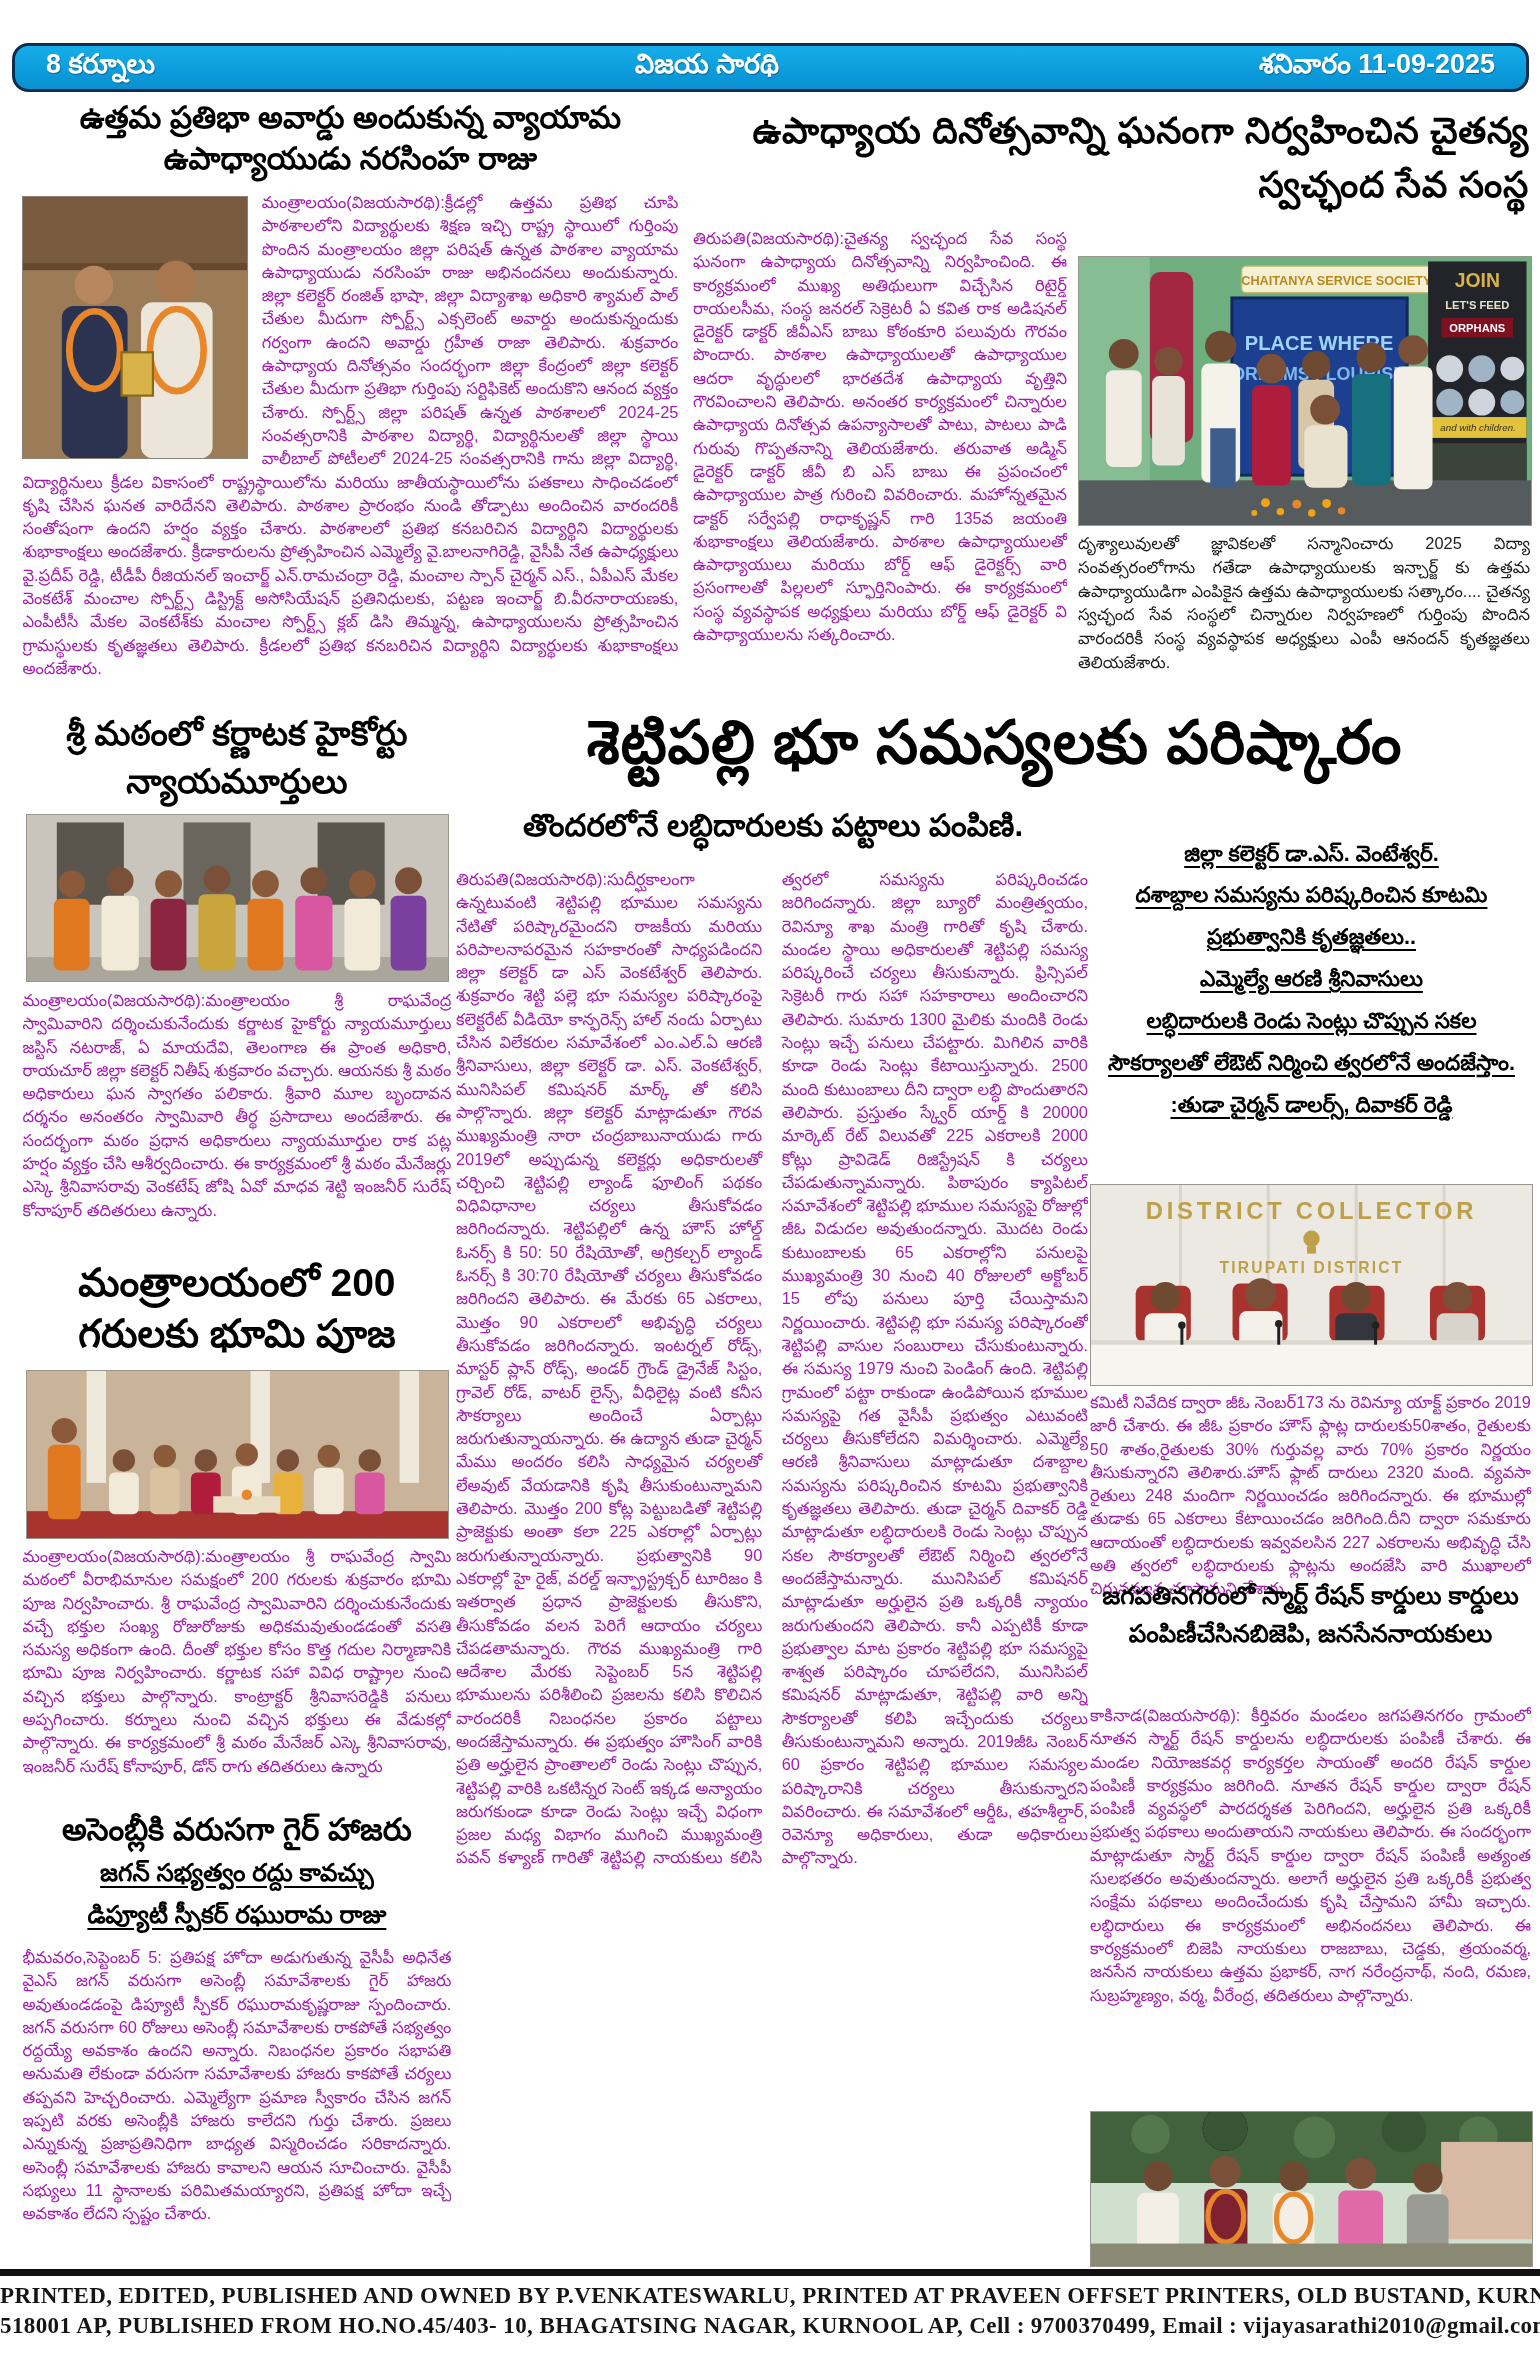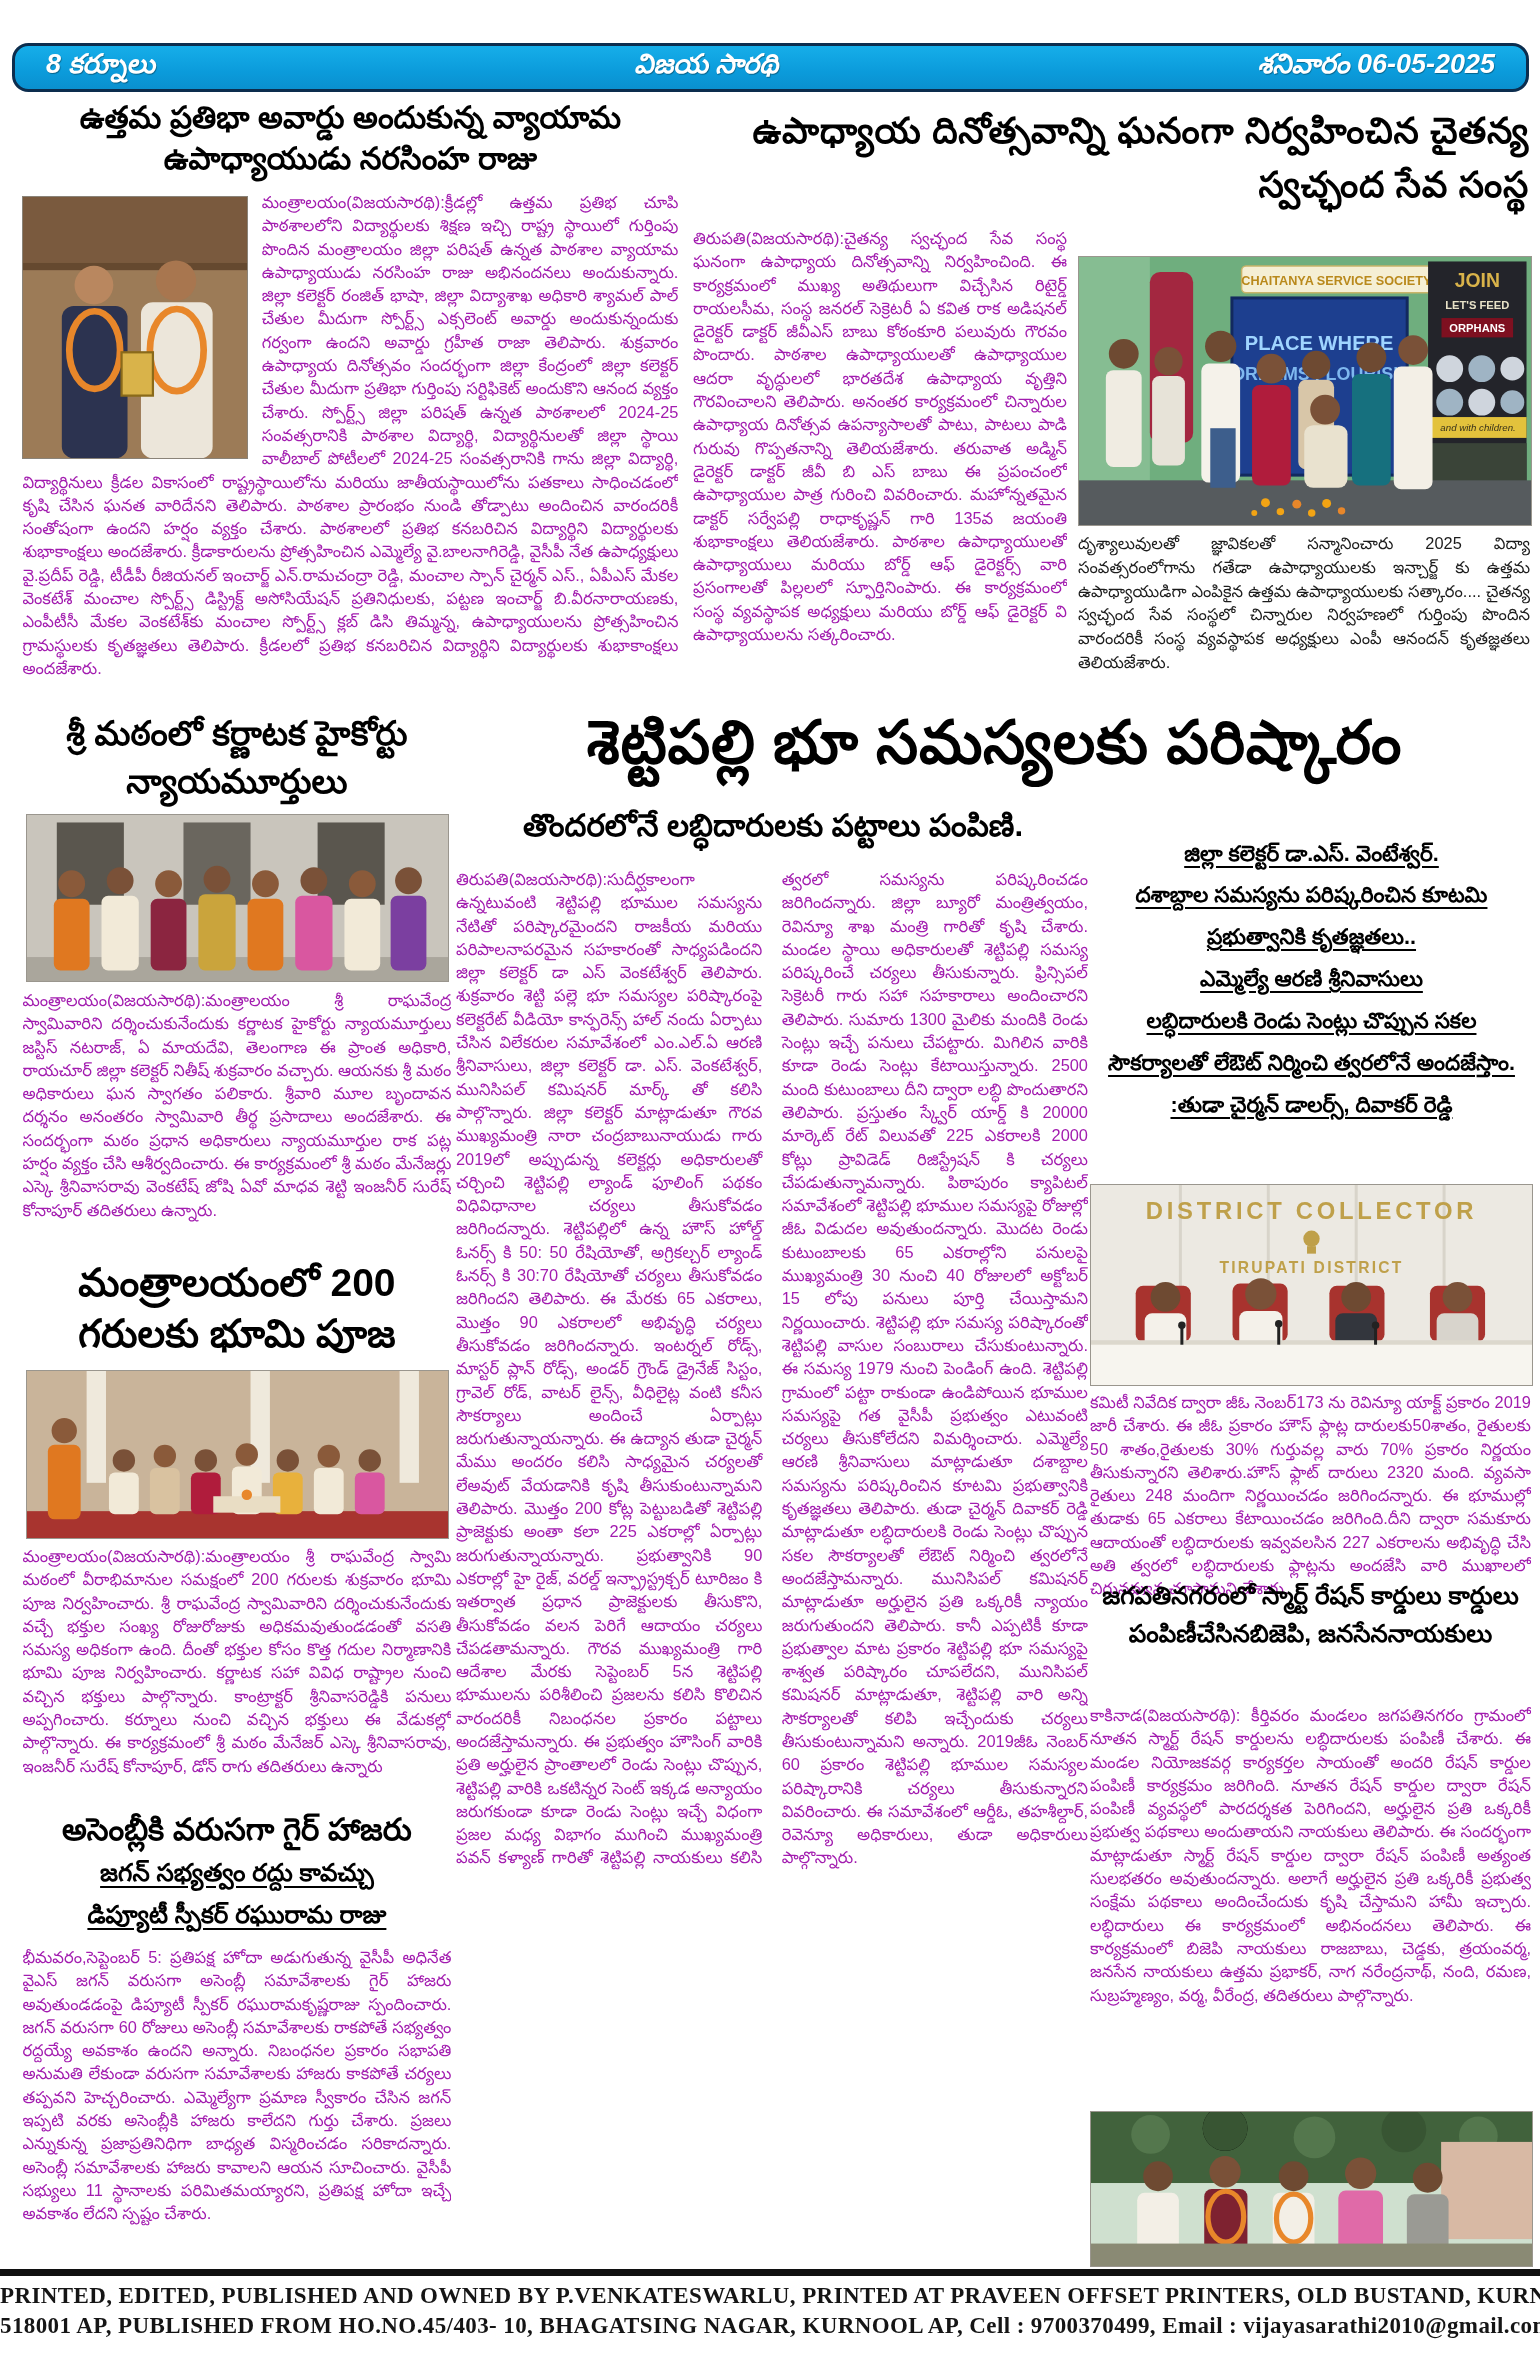--- a/index.html
+++ b/index.html
@@ -1,38 +1,38 @@
 <!DOCTYPE html>
 <html style="font-size:12px"><head>
 <meta charset="utf-8">
 <style>
   html,body{margin:0;padding:0;background:#888;}
   .page{position:relative;width:1541px;height:2377px;background:#ffffff;font-family:"Liberation Sans",sans-serif;color:#111;overflow:hidden;}
   .abs{position:absolute;}
   .headline{font-weight:800;color:#000;text-align:center;}
   .body-text{font-size:16.4px;line-height:1.42;text-align:justify;color:#a21caf;overflow:hidden;word-break:break-word;}
-  .masthead{background:linear-gradient(180deg,#16aee9 0%,#0b9bdb 60%,#0a90cf 100%);border:3px solid #0c2d4e;border-radius:16.4px;display:flex;align-items:center;justify-content:space-between;padding:0 31px;box-sizing:border-box;color:#fff;font-weight:800;font-size:27px;text-shadow:0.7px 0.7px 0.7px rgba(0,0,0,.35);font-style:italic;}
+  .masthead{background:linear-gradient(180deg,#16aee9 0%,#0b9bdb 60%,#0a90cf 100%);border:3px solid #0c2d4e;border-radius:16.4px;display:flex;align-items:center;justify-content:space-between;padding:0 31px;box-sizing:border-box;color:#fff;font-weight:800;font-size:27px;text-shadow:0.7px 0.7px 0.7px rgba(0,0,0,.35);}
   .deck{display:flex;flex-direction:column;align-items:center;}
   .deck-line{display:inline-block;text-decoration:underline;text-underline-offset:5.2px;font-weight:700;font-size:21.6px;line-height:1.25;margin:7.5px 0;color:#000;}
   .sub-underline{text-decoration:underline;text-underline-offset:5.2px;}
   .photo{position:absolute;overflow:hidden;background:#d8d4cc;border:0.7px solid #9a968e;}
   .photo svg{display:block;width:100%;height:100%;}
   .footer-rule{background:#101010;}
   .footer-line{font-family:"Liberation Serif",serif;font-size:23px;font-weight:700;letter-spacing:0.4px;text-align:center;color:#151515;white-space:nowrap;}
   .caption{font-size:16.4px;line-height:1.45;text-align:justify;color:#1c1c1c;overflow:hidden;}
 </style>
 </head>
 <body>
 
 <div class="page">
 
   <div class="abs masthead" style="left:12px;top:43px;width:1517px;height:49px;">
     <span>8 కర్నూలు</span>
     <span>విజయ సారథి</span>
-    <span>శనివారం 06-05-2025</span>
+    <span>శనివారం 11-09-2025</span>
   </div>
 
   <div class="abs headline" style="left:22.4px;top:98px;width:656px;height:85px;font-size:31px;line-height:1.32;">ఉత్తమ ప్రతిభా అవార్డు అందుకున్న వ్యాయామ ఉపాధ్యాయుడు నరసింహ రాజు</div>
   <div class="abs body-text" style="left:22.4px;top:191px;width:656px;height:517px;">
     <div style="float:left;width:224px;height:261px;margin:4.5px 13.4px 6px 0;border:0.7px solid #8a8378;overflow:hidden;">
       <svg viewBox="0 0 300 350" preserveAspectRatio="none">
         <rect x="0" y="0" width="300" height="350" fill="#9c7b57"></rect>
         <rect x="0" y="0" width="300" height="88" fill="#7a5a3e"></rect>
         <rect x="0" y="88" width="300" height="10" fill="#65492f"></rect>
         <circle cx="95" cy="118" r="26" fill="#b9875f"></circle>

